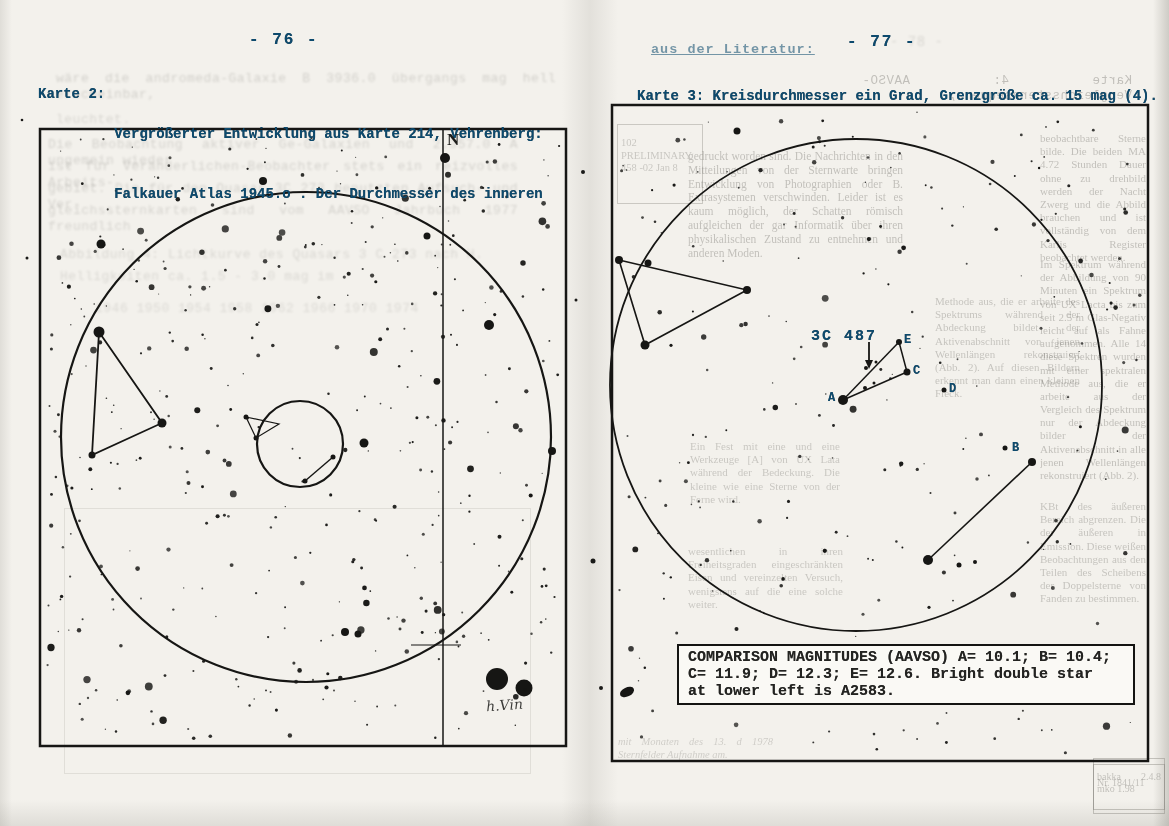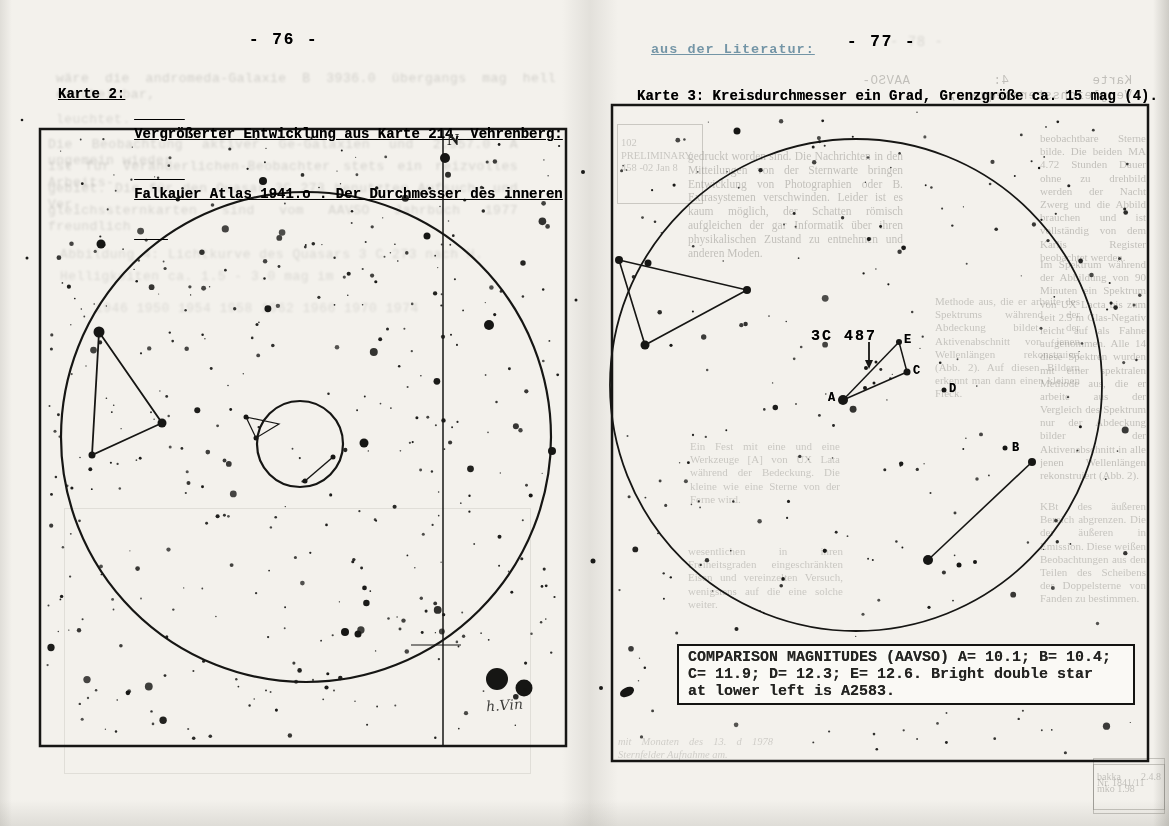--- a/index.html
+++ b/index.html
@@ -15,21 +15,21 @@
   .edge-r{position:absolute;right:0;top:0;width:16px;height:100%;z-index:6;pointer-events:none;
     background:linear-gradient(to right,rgba(145,143,135,0),rgba(145,143,135,.38));}
   .edge-l{position:absolute;left:0;top:0;width:12px;height:100%;z-index:6;pointer-events:none;
     background:linear-gradient(to left,rgba(145,143,135,0),rgba(145,143,135,.20));}
   .edge-b{position:absolute;left:0;bottom:0;width:100%;height:26px;z-index:6;pointer-events:none;
     background:linear-gradient(to bottom,rgba(130,128,120,0),rgba(130,128,120,.18));}
 
   svg#scan-svg{position:absolute;left:0;top:0;z-index:2;}
 
   .label{position:absolute;z-index:3;white-space:pre;}
-  .tw{font-weight:600;color:#000000;text-shadow:0 0 .5px rgba(20,20,20,.65);}
+  .tw{font-weight:600;color:#0c4a6e;text-shadow:0 0 .5px rgba(20,20,20,.65);}
   .pagenum{font-size:16px;font-weight:700;letter-spacing:2px;}
   .cap{font-size:14px;line-height:20px;}
   .cap-row{display:flex;gap:9px;}
   .north{font-family:"Liberation Serif","DejaVu Serif",serif;font-size:17px;font-weight:600;}
   .qlabel{font-size:15px;font-weight:700;letter-spacing:2px;}
   .starletter{font-size:12px;font-weight:700;}
   .sig{font-family:"DejaVu Serif",serif;font-style:italic;font-size:14px;opacity:.85;transform:rotate(-4deg);}
   .ghost-strong{font-size:13.5px;font-weight:700;text-decoration:underline;color:#0c4a6e;opacity:.55;
     filter:blur(.4px);letter-spacing:1px;margin-left:48px;}
 
@@ -725,25 +725,25 @@
       <circle cx="583" cy="172" r="2" fill="#1a1a18"></circle>
       <circle cx="593" cy="561" r="2.5" fill="#1a1a18"></circle>
       <circle cx="601" cy="688" r="2" fill="#1a1a18"></circle>
       <circle cx="576" cy="300" r="1.5" fill="#1a1a18"></circle>
       <circle cx="27" cy="258" r="1.5" fill="#1a1a18"></circle>
       <circle cx="22" cy="120" r="1.3" fill="#1a1a18"></circle>
     </svg>
 
   <div class="label tw pagenum" style="left:249px;top:31px;">- 76 -</div>
 
-  <div class="label tw cap cap-row" style="left:58px;top:84px;text-decoration:underline;">
+  <div class="label tw cap cap-row" style="left:38px;top:84px;">
     <span>Karte 2:</span>
     <span>
       <span style="display:block">Vergrößerter Entwicklung aus Karte 214, Vehrenberg:</span>
-      <span style="display:block">Falkauer Atlas 1941.o . Der Durchmesser des inneren</span>
+      <span style="display:block">Falkauer Atlas 1945.o . Der Durchmesser des inneren</span>
     </span>
   </div>
 
   <div class="label north" style="left:447px;top:130px;">N</div>
 
   <div class="label sig" style="left:486px;top:697px;">h.Vin</div>
 
   <div class="label ghost-strong" style="left:603px;top:42px;">aus der Literatur:</div>
 
   <div class="label tw pagenum" style="left:847px;top:33px;">- 77 -</div>

